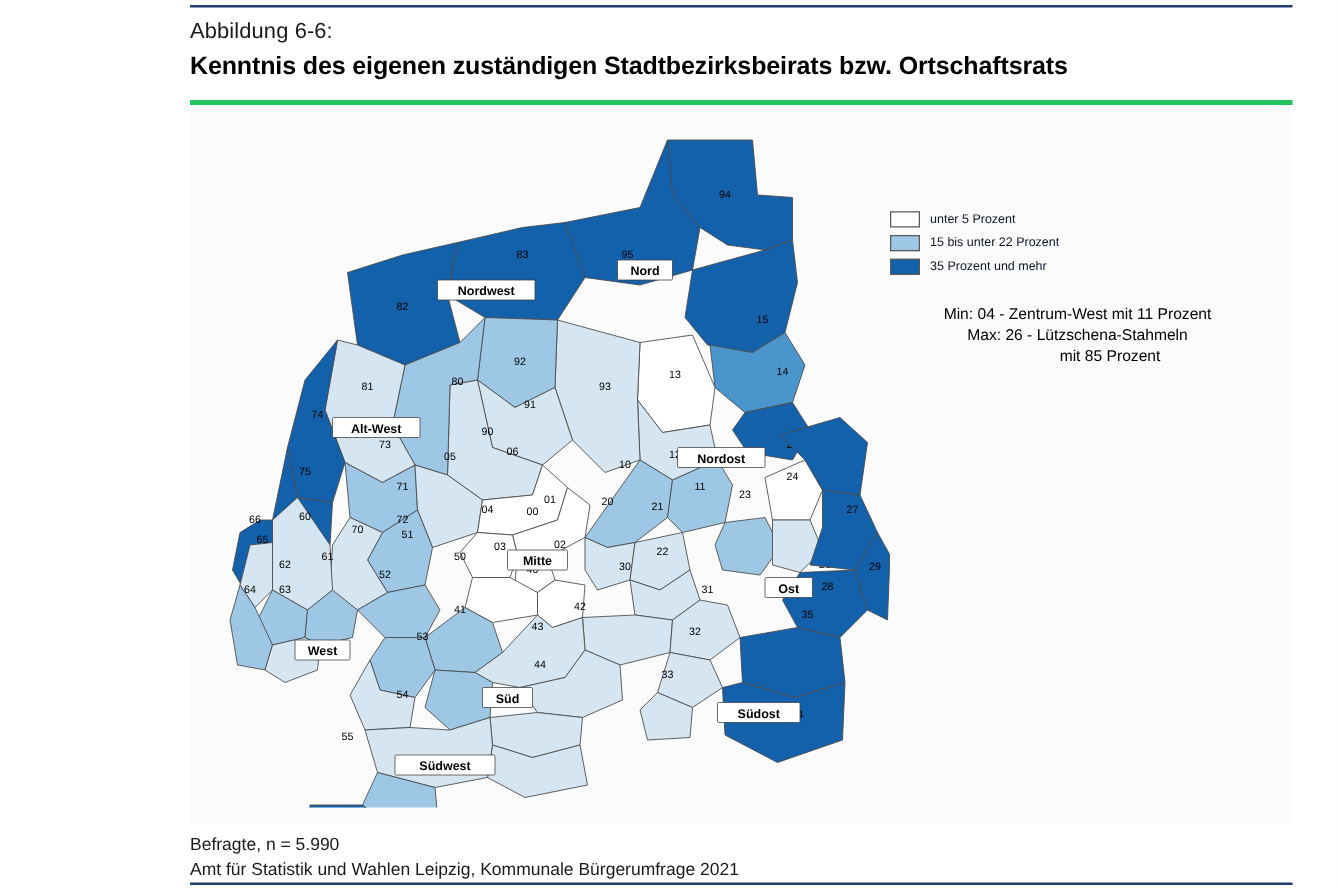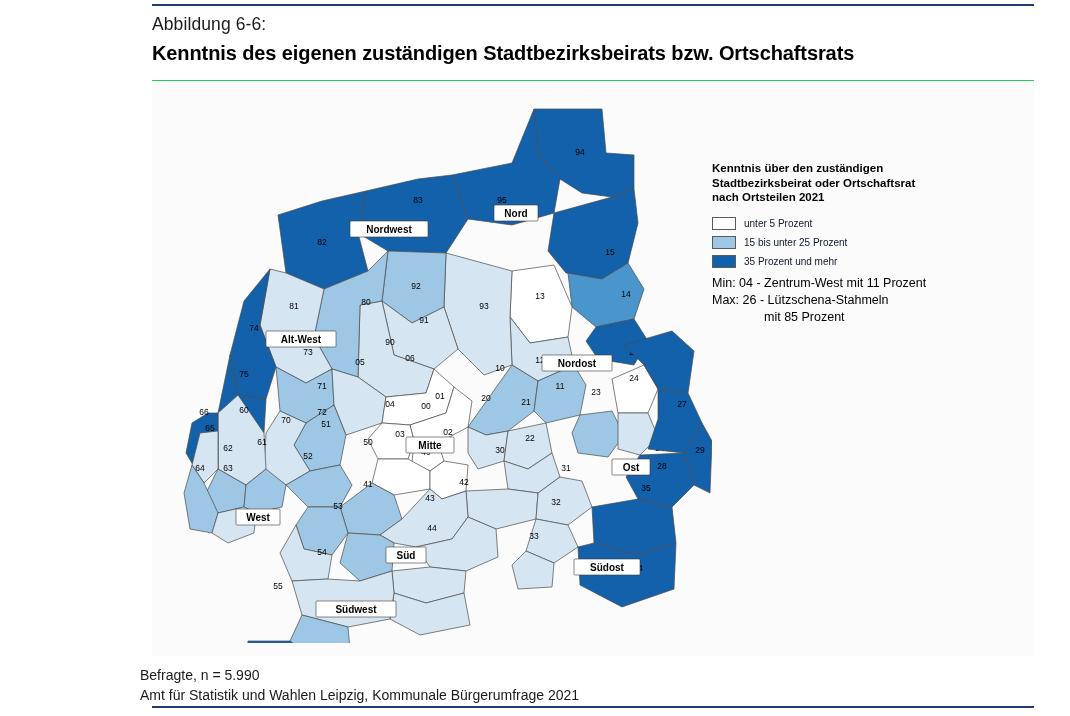--- a/index.html
+++ b/index.html
@@ -46,21 +46,21 @@
     font-size: 20px;
     font-weight: bold;
     color: #000;
     letter-spacing: -0.1px;
   }
   .chart-area {
     position: absolute;
     left: 152px; top: 80px;
     width: 882px; height: 575px;
     background: #fbfbfb;
-    border-top: 1px solid #22c55e;
+    border-top: 4px solid #22c55e;
   }
   .map-wrap {
     position: absolute;
     left: 0px; top: 0px;
     width: 560px; height: 575px;
   }
   .map-svg {
     position: absolute;
     left: 30px; top: 12px;
   }
@@ -89,30 +89,31 @@
     margin-right: 8px;
     box-sizing: border-box;
     flex: none;
   }
   .legend-label {
     font-size: 10px;
     color: #0f172a;
     white-space: nowrap;
   }
   .minmax {
-    margin-top: 4px;
+    margin-top: 20px;
     font-size: 12.5px;
     line-height: 17px;
     color: #000;
+    text-align: center;
   }
   .minmax-row { white-space: nowrap; }
   .minmax-cont { padding-left: 52px; white-space: nowrap; }
   .footer {
     position: absolute;
-    left: 140px; top: 665px;
+    left: 152px; top: 665px;
     font-size: 14px;
     line-height: 20px;
     color: #1a1a1a;
   }
   .footer div { white-space: nowrap; }
   
   .nr {
     font-size: 8.5px;
     fill: #000;
     font-family: "Liberation Sans", sans-serif;
@@ -378,34 +379,29 @@
           <text class="district-label" x="224" y="466">Süd</text>
         </g>
         <g>
           <rect class="district-label-bg" x="134" y="508" width="80" height="16" rx="1"></rect>
           <text class="district-label" x="174" y="520">Südwest</text>
         </g>
       </svg>
     </div>
 
     <div class="legend">
-      <div class="legend-title">
-        <div>Kenntnis über den zuständigen</div>
-        <div>Stadtbezirksbeirat oder Ortschaftsrat</div>
-        <div>nach Ortsteilen 2021</div>
-      </div>
 
       <div class="legend-rows">
         <div class="legend-row">
           <span class="legend-swatch" style="background:#ffffff"></span>
           <span class="legend-label">unter 5 Prozent</span>
         </div>
         <div class="legend-row">
           <span class="legend-swatch" style="background:#9dc7e4"></span>
-          <span class="legend-label">15 bis unter 25 Prozent</span>
+          <span class="legend-label">15 bis unter 22 Prozent</span>
         </div>
         <div class="legend-row">
           <span class="legend-swatch" style="background:#1360ab"></span>
           <span class="legend-label">35 Prozent und mehr</span>
         </div>
       </div>
 
       <div class="minmax">
         <div class="minmax-row">Min: 04 - Zentrum-West mit 11 Prozent</div>
         <div class="minmax-row">Max: 26 - Lützschena-Stahmeln</div>

